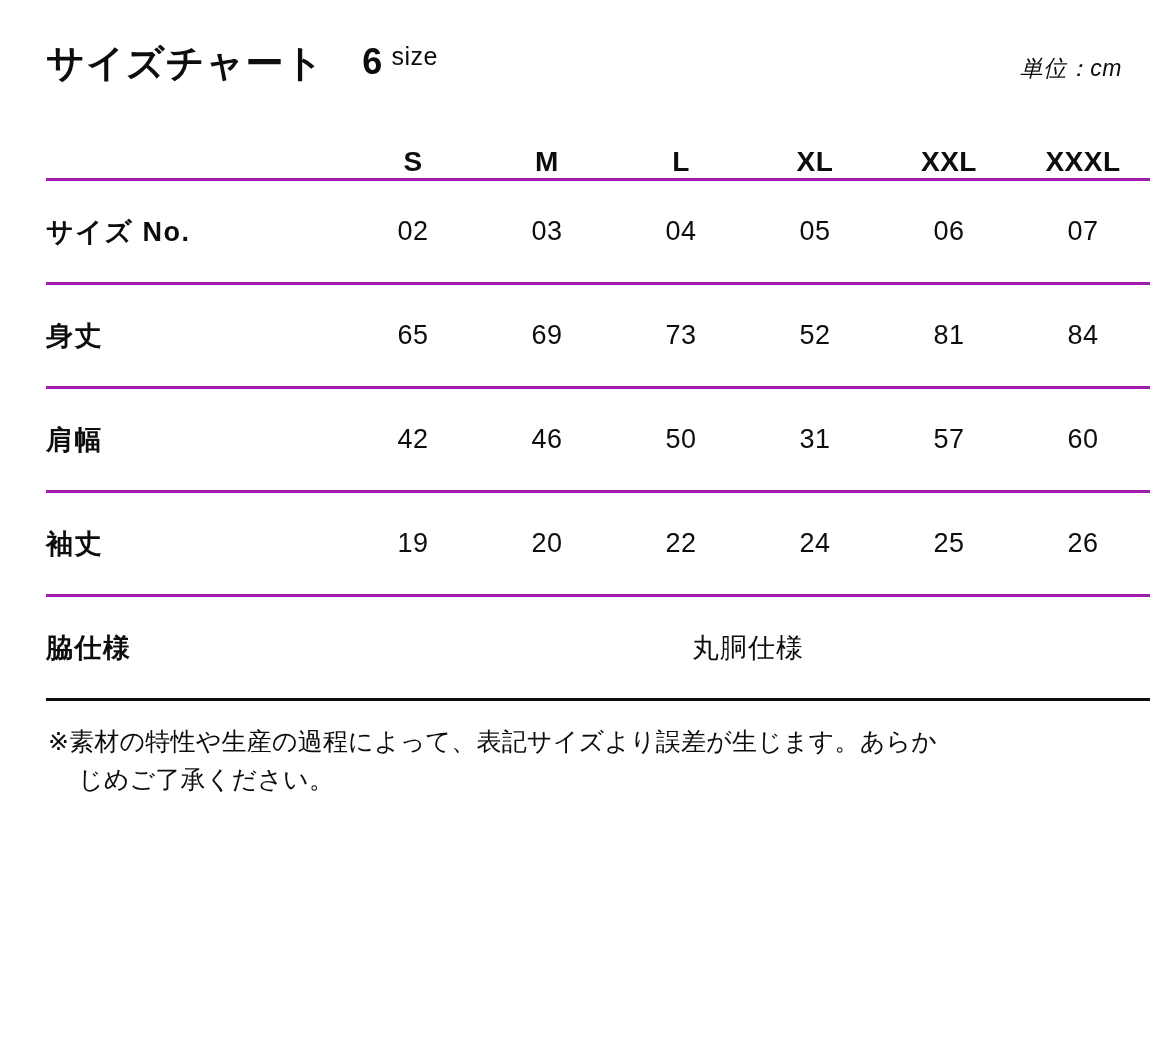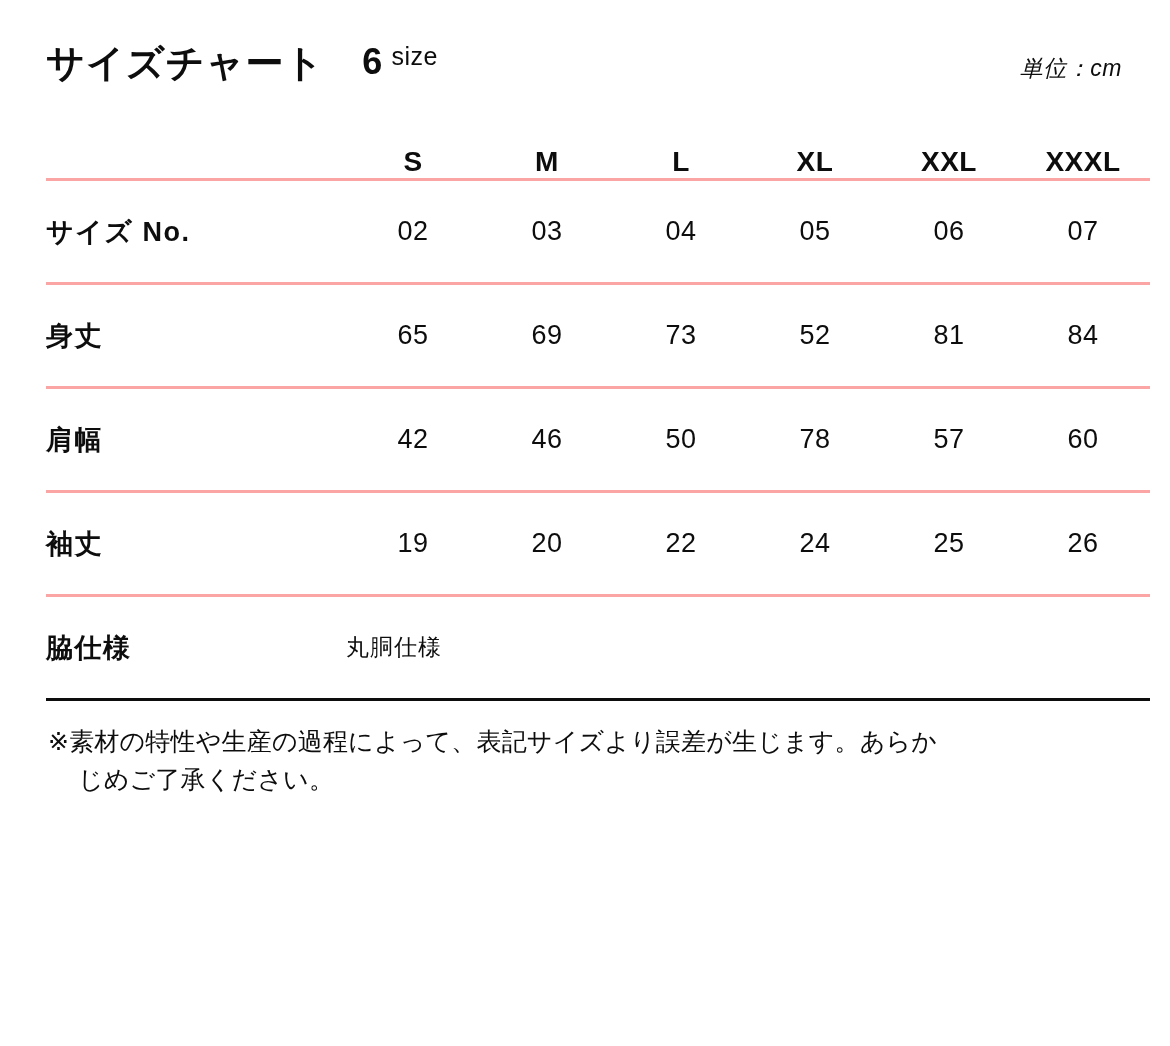--- a/index.html
+++ b/index.html
@@ -78,21 +78,21 @@
   thead th {
     font-size: 28px;
     font-weight: bold;
     text-align: center;
     padding-bottom: 26px;
     letter-spacing: 0.5px;
   }
   thead th.blank { text-align: left; }
 
   tbody tr {
-    border-top: 3px solid #fca5a5;
+    border-top: 3px solid #a21caf;
   }
   tbody tr td {
     height: 101px;
   }
   tbody tr:last-child td {
     border-bottom: 3px solid #0d0d0d;
   }
 
   td.rowlabel {
     font-size: 27px;
@@ -100,21 +100,22 @@
     text-align: left;
     letter-spacing: 1.5px;
     padding-left: 14px;
   }
   td.value {
     font-size: 27px;
     text-align: center;
     letter-spacing: 0.5px;
   }
   td.spanvalue {
-    font-size: 23px;
+    font-size: 27px;
+    text-align: center;
     letter-spacing: 1px;
   }
 
   
   .note {
     margin-top: 22px;
     font-size: 25px;
     line-height: 1.5;
     letter-spacing: 0.2px;
     padding-left: 2px;
@@ -180,21 +181,21 @@
         <td class="value">81</td>
         <td class="value">84</td>
       </tr>
 
 
       <tr>
         <td class="rowlabel">肩幅</td>
         <td class="value">42</td>
         <td class="value">46</td>
         <td class="value">50</td>
-        <td class="value">78</td>
+        <td class="value">31</td>
         <td class="value">57</td>
         <td class="value">60</td>
       </tr>
 
       <tr>
         <td class="rowlabel">袖丈</td>
         <td class="value">19</td>
         <td class="value">20</td>
         <td class="value">22</td>
         <td class="value">24</td>

